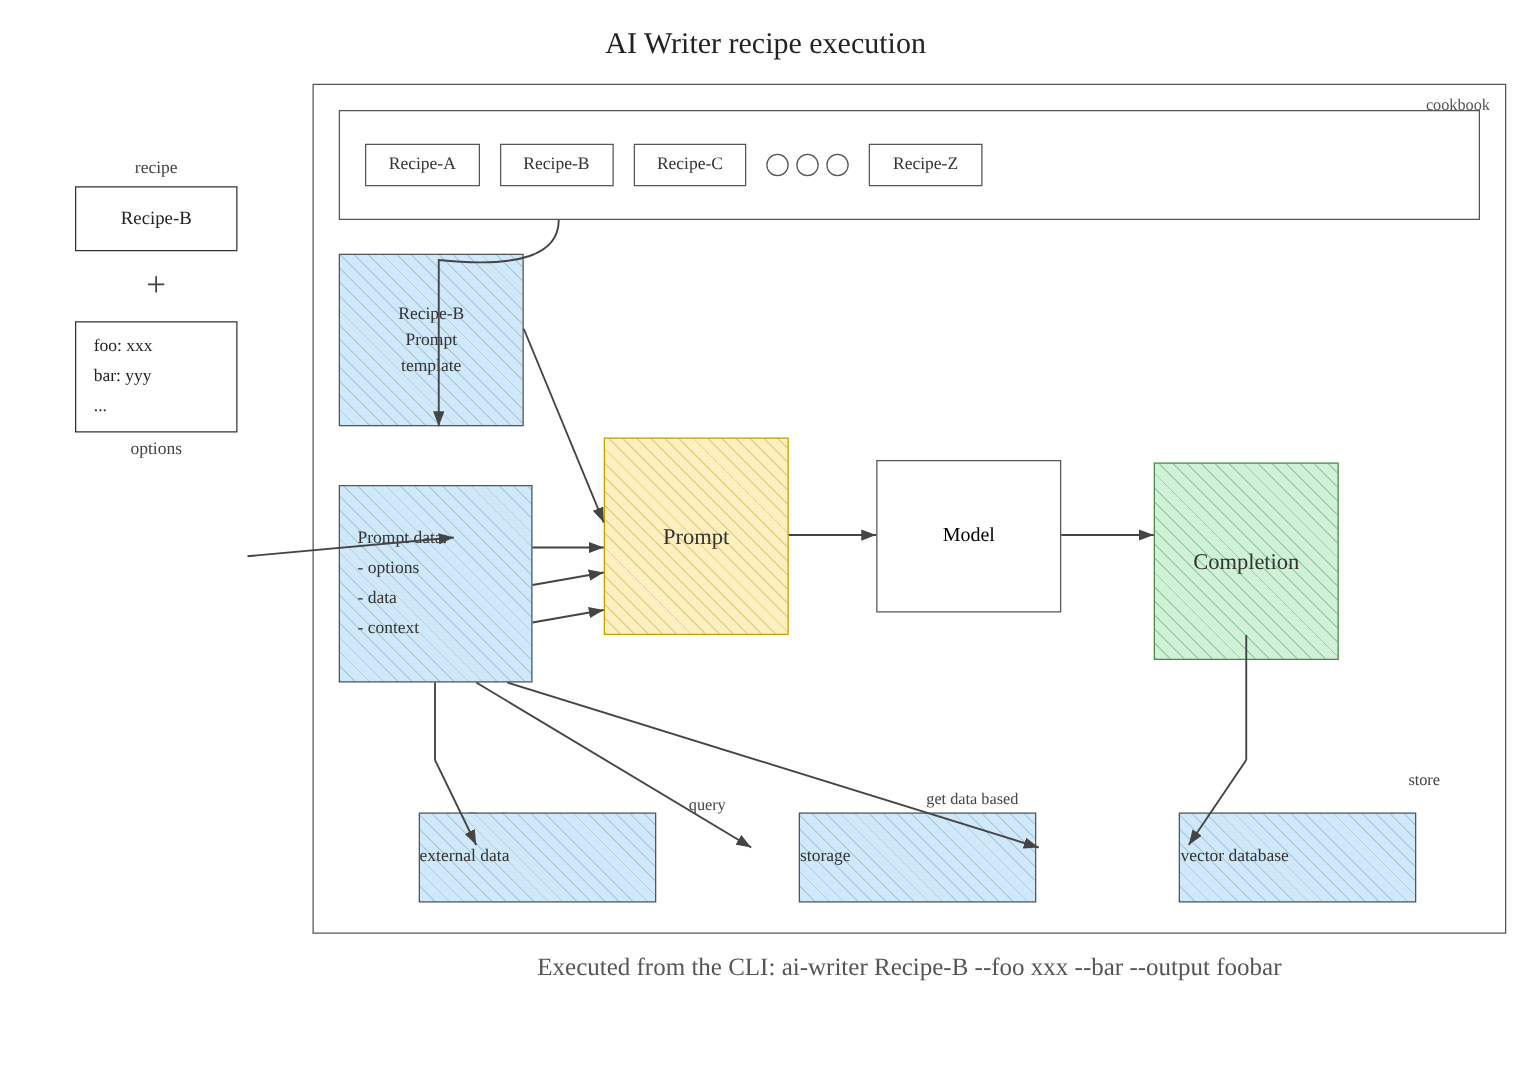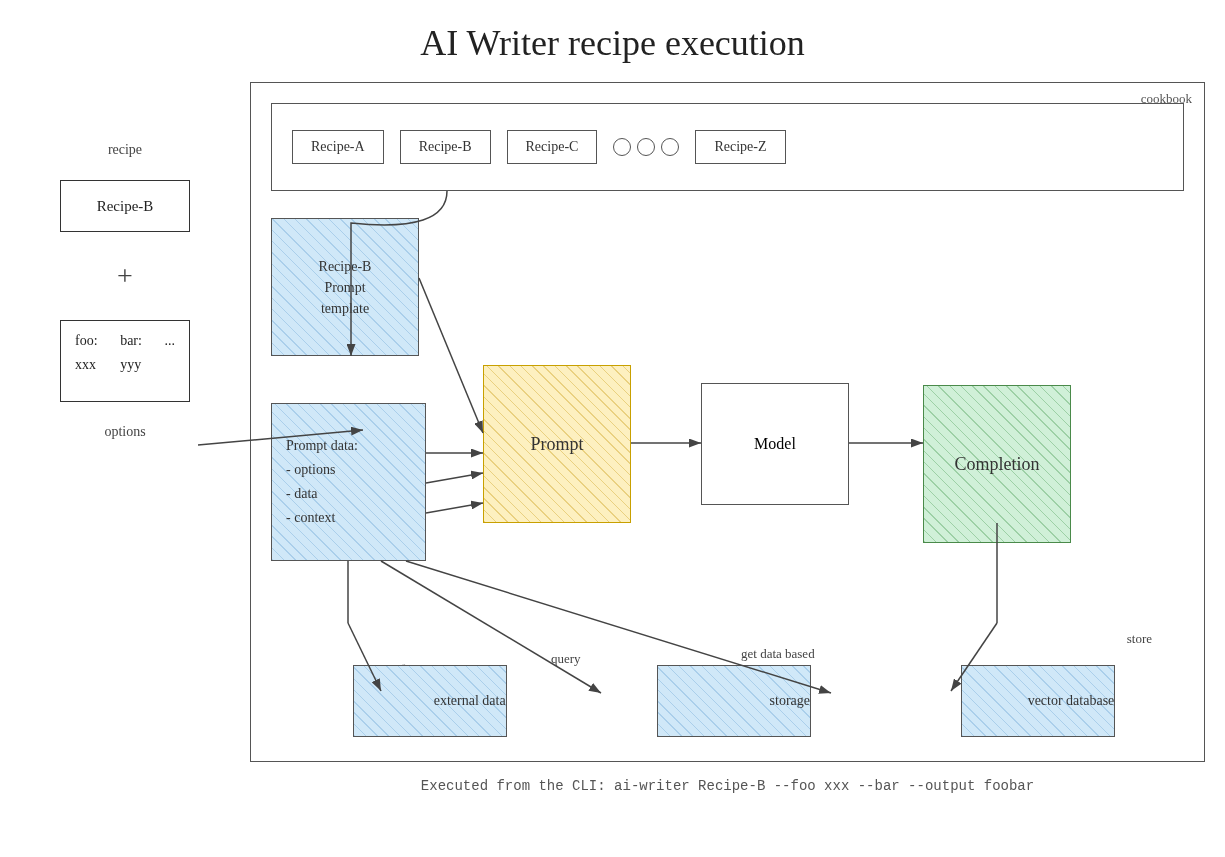--- a/index.html
+++ b/index.html
@@ -7,21 +7,21 @@
       background: #fff;
       font-family: 'Georgia', serif;
       width: 1225px;
       height: 857px;
       overflow: hidden;
       position: relative;
     }
 
     .page-title {
       text-align: center;
-      font-size: 36px;
+      font-size: 24px;
       font-weight: normal;
       padding-top: 22px;
       padding-bottom: 18px;
       color: #222;
     }
 
     .main-container {
       display: flex;
       flex-direction: row;
       padding: 0 20px;
@@ -29,21 +29,21 @@
     }
 
     
     .left-panel {
       width: 210px;
       flex-shrink: 0;
       padding-top: 60px;
       display: flex;
       flex-direction: column;
       align-items: center;
-      gap: 16px;
+      gap: 0;
     }
 
     .left-label {
       font-size: 14px;
       color: #444;
       margin-bottom: 6px;
       text-align: center;
     }
 
     .recipe-box {
@@ -62,20 +62,21 @@
       font-size: 28px;
       color: #444;
       margin: 12px 0;
     }
 
     .options-box {
       border: 1.5px solid #333;
       width: 130px;
       min-height: 82px;
       display: flex;
+      flex-direction: column;
       align-items: flex-start;
       justify-content: center;
       font-size: 14px;
       color: #222;
       background: #fff;
       padding: 8px 14px;
       line-height: 1.7;
     }
 
     .options-label {
@@ -255,26 +256,26 @@
       position: absolute;
       bottom: 24px;
       left: 0;
       right: 0;
       display: flex;
       justify-content: space-around;
       padding: 0 20px;
     }
 
     .db-box {
-      width: 154px;
+      width: 190px;
       height: 72px;
       border: 1.5px solid #555;
       display: flex;
       align-items: center;
-      justify-content: flex-end;
+      justify-content: flex-start;
       font-size: 14px;
       color: #333;
       margin-left: 13px;
     }
 
     
     .arrow-label {
       position: absolute;
       font-size: 13px;
       color: #444;
@@ -287,24 +288,23 @@
       top: 0;
       left: 0;
       width: 100%;
       height: 100%;
       pointer-events: none;
     }
 
     
     .footer-text {
       text-align: center;
-      font-size: 14px;
+      font-size: 20px;
       color: #555;
       margin-top: 16px;
-      font-family: Liberation Mono, monospace;
     }
 
     
     .diagram-wrapper {
       position: relative;
       flex: 1;
       margin-left: 20px;
     }
 
     .diagram-border {

